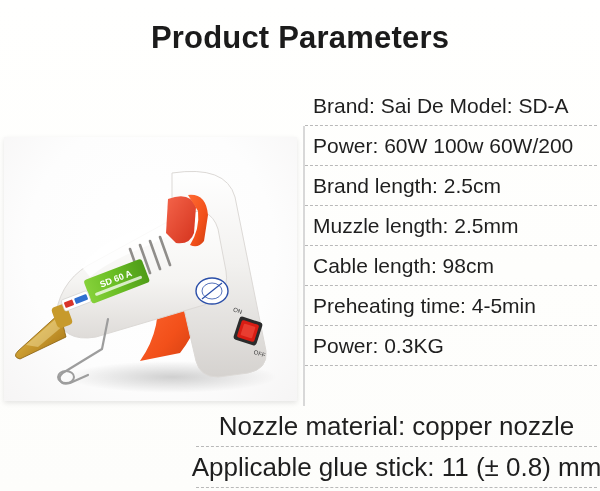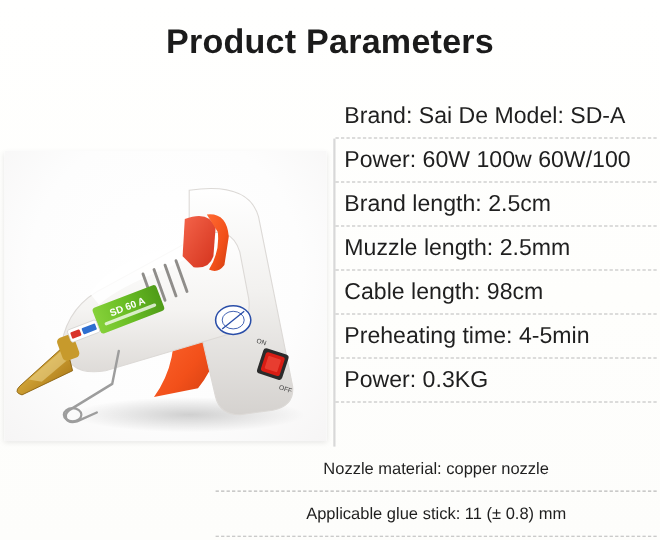--- a/index.html
+++ b/index.html
@@ -75,21 +75,21 @@
   }
   .wide-row {
     height: 41px;
     box-sizing: border-box;
     display: flex;
     align-items: center;
     justify-content: center;
     border-bottom: 1px dashed #b9b9b9;
   }
   .wide-row .spec-text {
-    font-size: 15px;
+    font-size: 26px;
     color: #1f1f1f;
     white-space: nowrap;
     line-height: 1;
   }
 
   
   .photo {
     position: absolute;
     left: 4px;
     top: 137px;
@@ -214,21 +214,21 @@
     </svg>
   </div>
 
   <div class="spec-rule"></div>
 
   <div class="spec-column">
     <div class="spec-row">
       <span class="spec-text">Brand: Sai De Model: SD-A</span>
     </div>
     <div class="spec-row">
-      <span class="spec-text">Power: 60W 100w 60W/100</span>
+      <span class="spec-text">Power: 60W 100w 60W/200</span>
     </div>
     <div class="spec-row">
       <span class="spec-text">Brand length: 2.5cm</span>
     </div>
     <div class="spec-row">
       <span class="spec-text">Muzzle length: 2.5mm</span>
     </div>
     <div class="spec-row">
       <span class="spec-text">Cable length: 98cm</span>
     </div>

